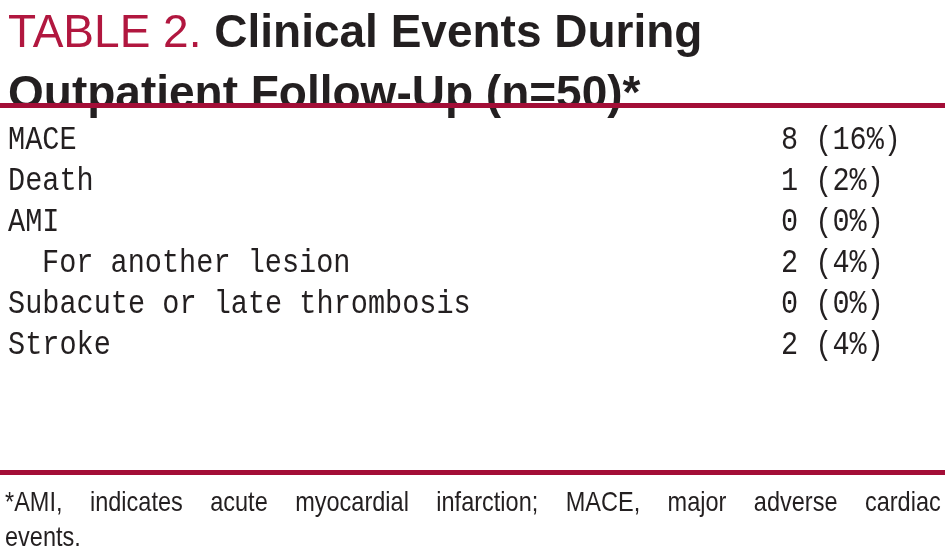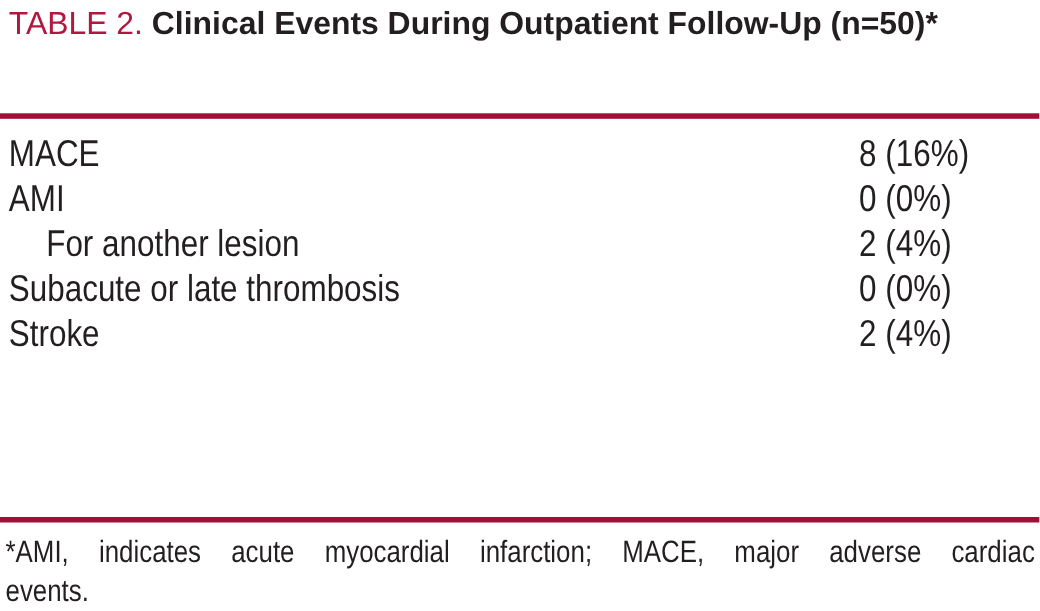--- a/index.html
+++ b/index.html
@@ -10,41 +10,41 @@
     font-family: "Liberation Sans", sans-serif;
     position: relative;
     overflow: hidden;
   }
 
   
   .table-title {
     position: absolute;
     top: 1px; left: 8px;
     width: 929px;
-    font-size: 29px;
-    line-height: 43px;
+    font-size: 46px;
+    line-height: 61px;
     font-weight: 700;
     color: #231f20;
   }
   .table-number {
     color: #b1173f;
     font-weight: 400;
   }
 
   
   .rule {
     position: absolute;
     left: 0; width: 945px; height: 5px;
     background: #a30e37;
   }
   .rule-top { top: 103px; }
   .rule-bottom { top: 470px; }
 
   
-  .rows { position: absolute; top: 120px; left: 0; width: 796px; }
+  .rows { position: absolute; top: 120px; left: 0; width: 796px; font-family: Liberation Mono, monospace; }
   .row { position: relative; height: 41px; }
   .row-label, .row-value {
     position: absolute; top: 0;
     font-size: 34px;
     line-height: 41px;
     white-space: nowrap;
     transform: scaleX(0.84);           
     transform-origin: 0 50%;
     color: #231f20;
   }
@@ -79,20 +79,24 @@
 
 <div class="rule rule-top"></div>
 
 <div class="rows">
 
   <div class="row">
     <span class="row-label">MACE</span>
     <span class="row-value">8 (16%)</span>
   </div>
 
+  <div class="row">
+    <span class="row-label">Death</span>
+    <span class="row-value">1 (2%)</span>
+  </div>
 
   <div class="row">
     <span class="row-label">AMI</span>
     <span class="row-value">0 (0%)</span>
   </div>
 
 
 
   <div class="row">
     <span class="row-label indent">For another lesion</span>

